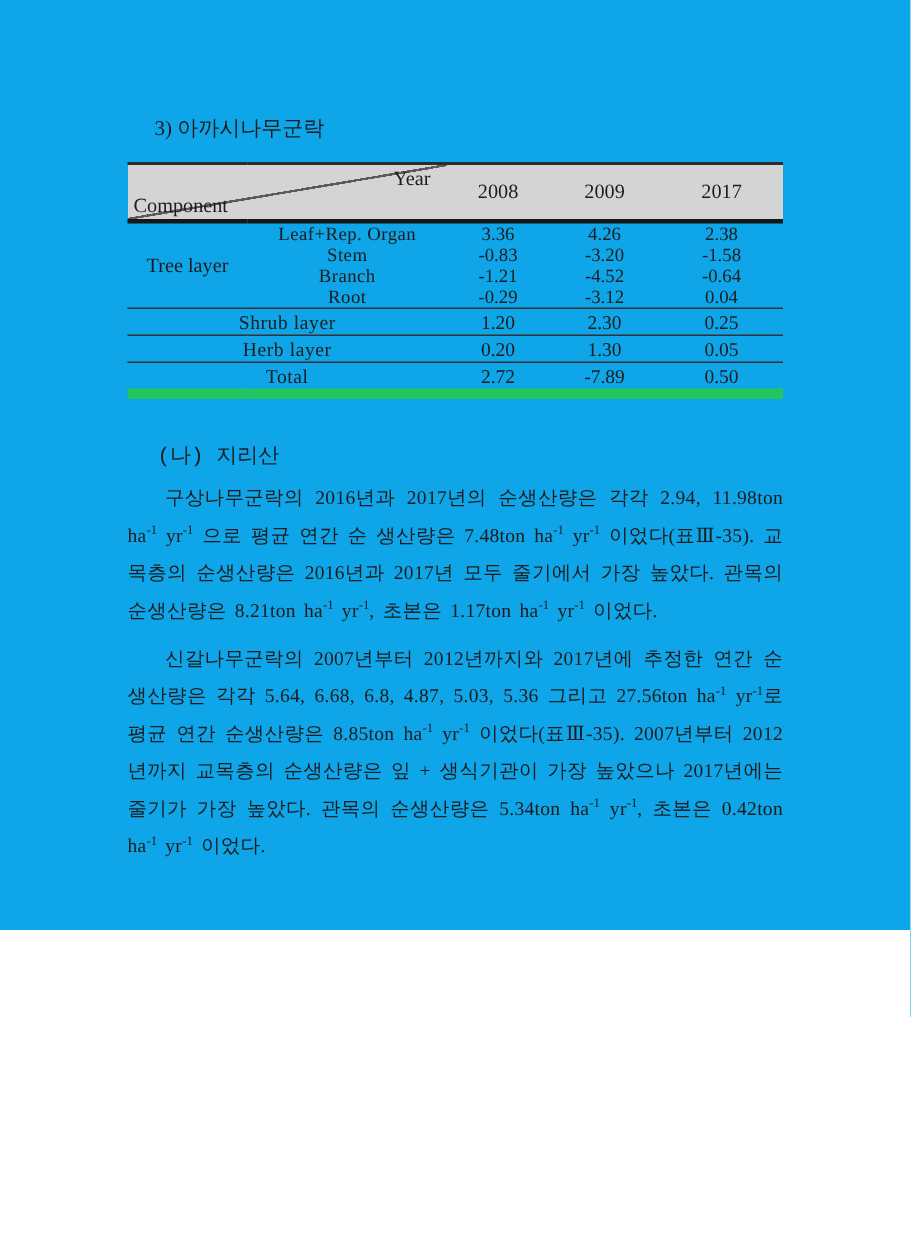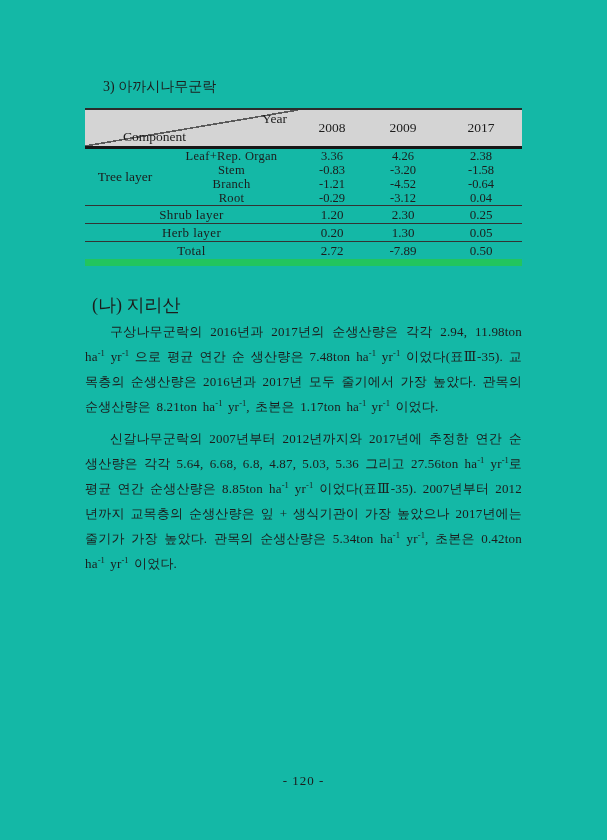--- a/index.html
+++ b/index.html
@@ -1,39 +1,40 @@
 <!DOCTYPE html>
 <html><head>
 <meta charset="utf-8">
 <style>
   html, body { margin: 0; padding: 0; background: #ffffff; }
   .page {
     position: relative;
     width: 607px;
-    height: 840px;
-    background: #14b8a6;
+    height: 620px;
+    background: #0ea5e9;
     font-family: "Liberation Serif", "DejaVu Serif", serif;
     color: #1c1c1c;
     overflow: hidden;
   }
   .content {
     position: absolute;
     left: 85px;
     top: 0;
     width: 437px;
   }
   .section-heading {
     font-size: 14px;
     line-height: 25px;
     margin: 74px 0 0 18px;
   }
   .section-heading2 {
-    font-size: 18px;
+    font-size: 14px;
     line-height: 25px;
-    margin: 27px 0 0 7px;
+    margin: 27px 0 0 20px;
+    font-family: Liberation Mono, monospace;
   }
   .para {
     font-size: 13px;
     line-height: 25px;
     text-align: justify;
     text-indent: 25px;
     margin: 2px 0 0 0;
     word-spacing: 2px;
     letter-spacing: 0.2px;
   }
@@ -91,21 +92,20 @@
     position: absolute;
     top: 1px;
     right: 11px;
     font-size: 13.5px;
   }
   .corner-component {
     position: absolute;
     bottom: 1px;
     left: 4px;
     font-size: 13.5px;
-    margin-left: 34px;
   }
   .tree-row td, .tree-row th {
     height: 14px;
     font-size: 12.5px;
     line-height: 14px;
   }
   .tree-label {
     font-size: 13.5px !important;
   }
   .sect-row td {

